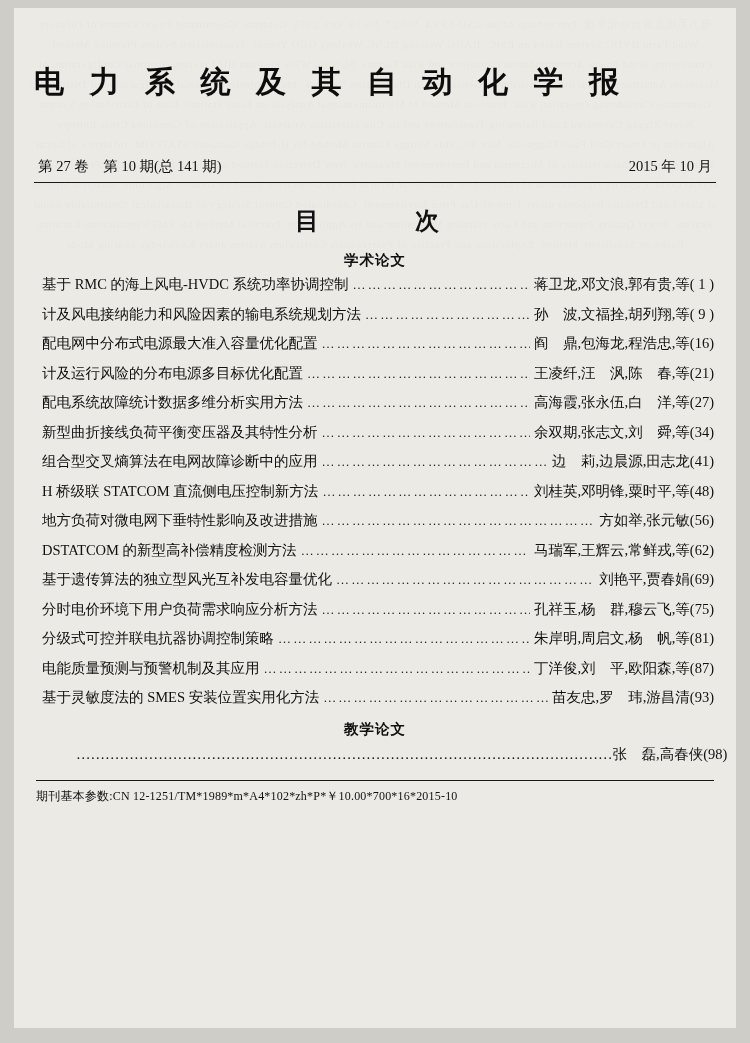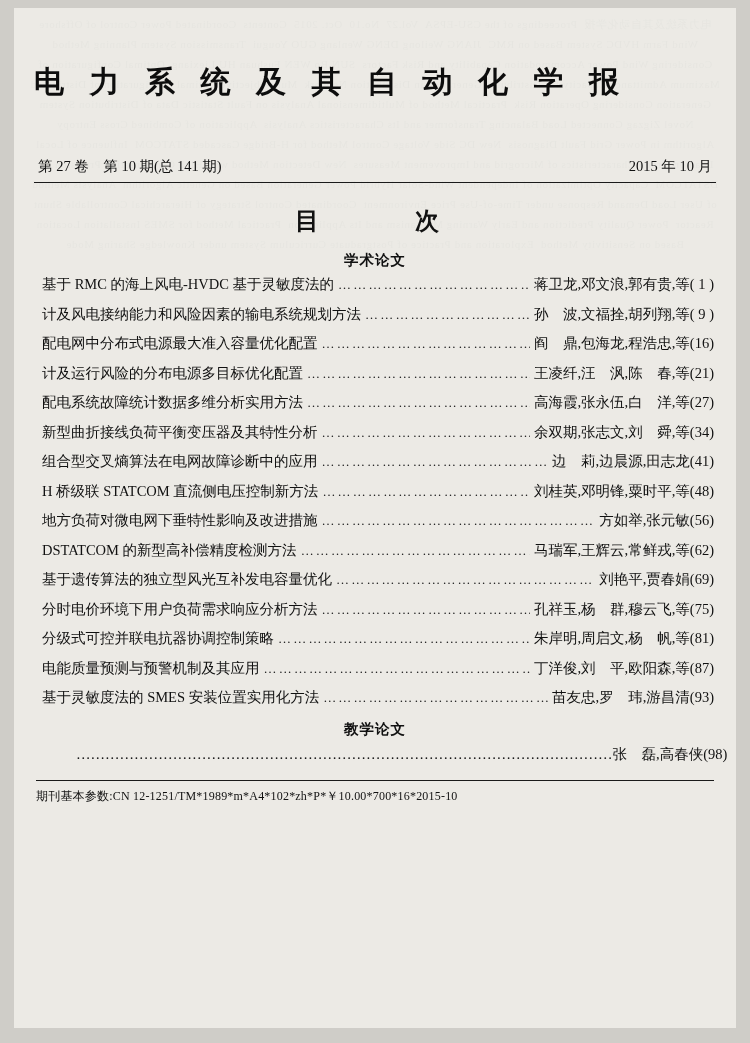--- a/index.html
+++ b/index.html
@@ -147,21 +147,21 @@
       <div class="issue-right">2015 年 10 月</div>
     </div>
 
     <div class="toc-title">目　　次</div>
 
     <div class="section-head">学术论文</div>
 
     <div>
 
       <div class="entry">
-        <span class="etitle">基于 RMC 的海上风电-HVDC 基于灵敏度法的</span>
+        <span class="etitle">基于 RMC 的海上风电-HVDC 系统功率协调控制</span>
         <span class="dots">……………………………………………………………………………………</span>
         <span class="auth">蒋卫龙,邓文浪,郭有贵,等( 1 )</span>
       </div>
 
       <div class="entry">
         <span class="etitle">计及风电接纳能力和风险因素的输电系统规划方法</span>
         <span class="dots">……………………………………………………………………………………</span>
         <span class="auth">孙　波,文福拴,胡列翔,等( 9 )</span>
       </div>
 

